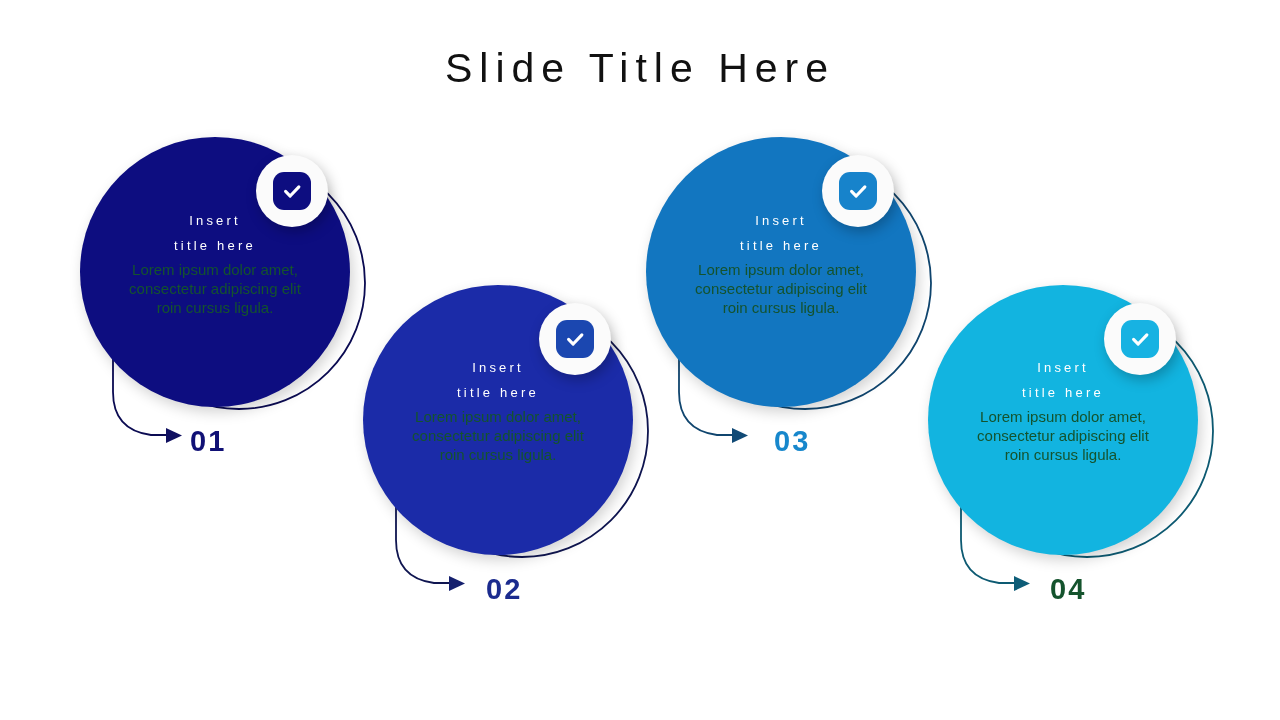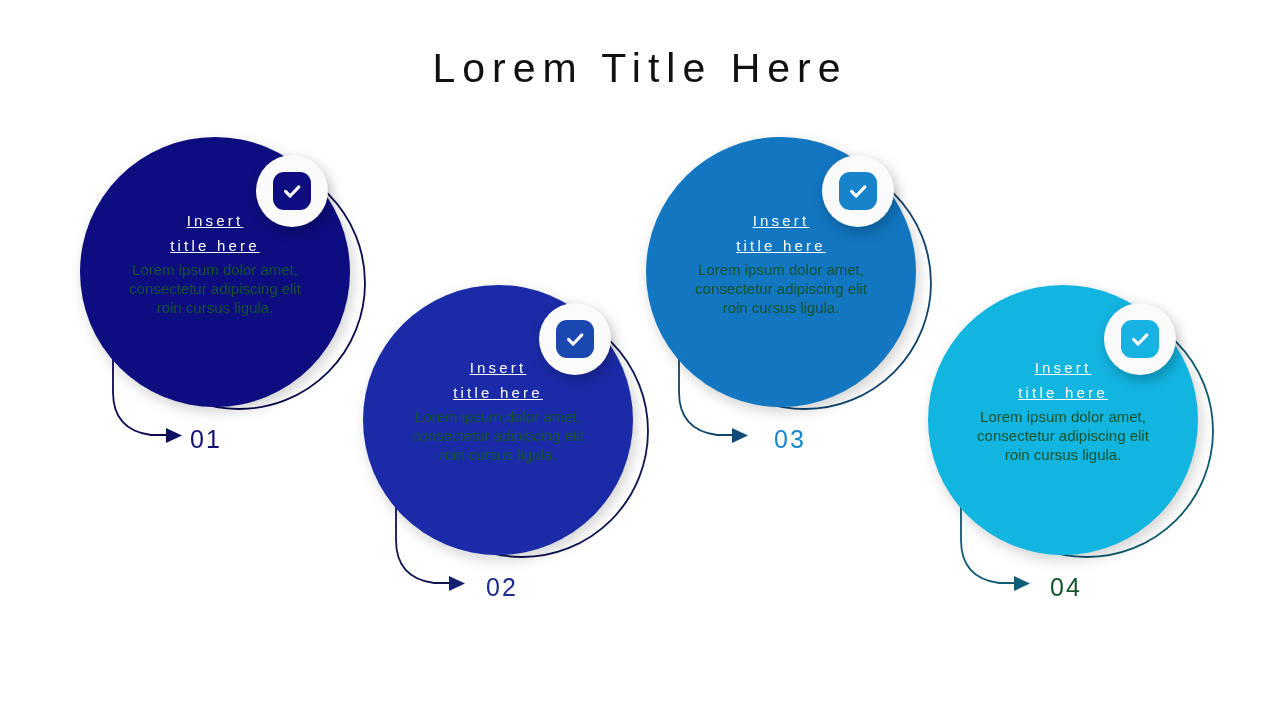--- a/index.html
+++ b/index.html
@@ -48,27 +48,26 @@
   }
   .disc-shadow {
     box-shadow: 3px 5px 14px rgba(0,0,0,0.18);
   }
   .content {
     position: absolute;
     text-align: center;
     color: #ffffff;
   }
   .heading {
-    font-size: 15px;
+    font-size: 13px;
     letter-spacing: 3.2px;
     line-height: 25px;
     font-weight: 400;
     color: #ffffff;
     white-space: nowrap;
-    text-decoration: underline;
   }
   .body-text {
     font-size: 15px;
     line-height: 19px;
     font-weight: 400;
     color: #14532d;
     margin-top: 2px;
   }
   .badge {
     position: absolute;
@@ -87,32 +86,32 @@
     border-radius: 11px;
     display: flex;
     align-items: center;
     justify-content: center;
   }
   .badge-inner svg {
     display: block;
   }
   .num {
     position: absolute;
-    font-size: 25px;
-    font-weight: 400;
+    font-size: 29px;
+    font-weight: 700;
     letter-spacing: 2px;
     white-space: nowrap;
   }
 </style>
 </head>
 <body>
 
 <div id="slide">
 
-  <div id="slide-title">Lorem Title Here</div>
+  <div id="slide-title">Slide Title Here</div>
 
   <div class="group" style="left:0px; top:0px; width:1280px; height:720px;">
 
     <svg class="ring-svg" width="1280" height="720" viewBox="0 0 1280 720">
       <path id="g1-ring" d="M 239 157
                A 126 126 0 1 1 113 283
                L 113 392
                Q 113 430 151 435
                L 170 435" fill="none" stroke="#0B0B52" stroke-width="1.8" stroke-linecap="round"></path>
       <path d="M 166 428 L 182 435.5 L 166 443 Z" fill="#101060"></path>

